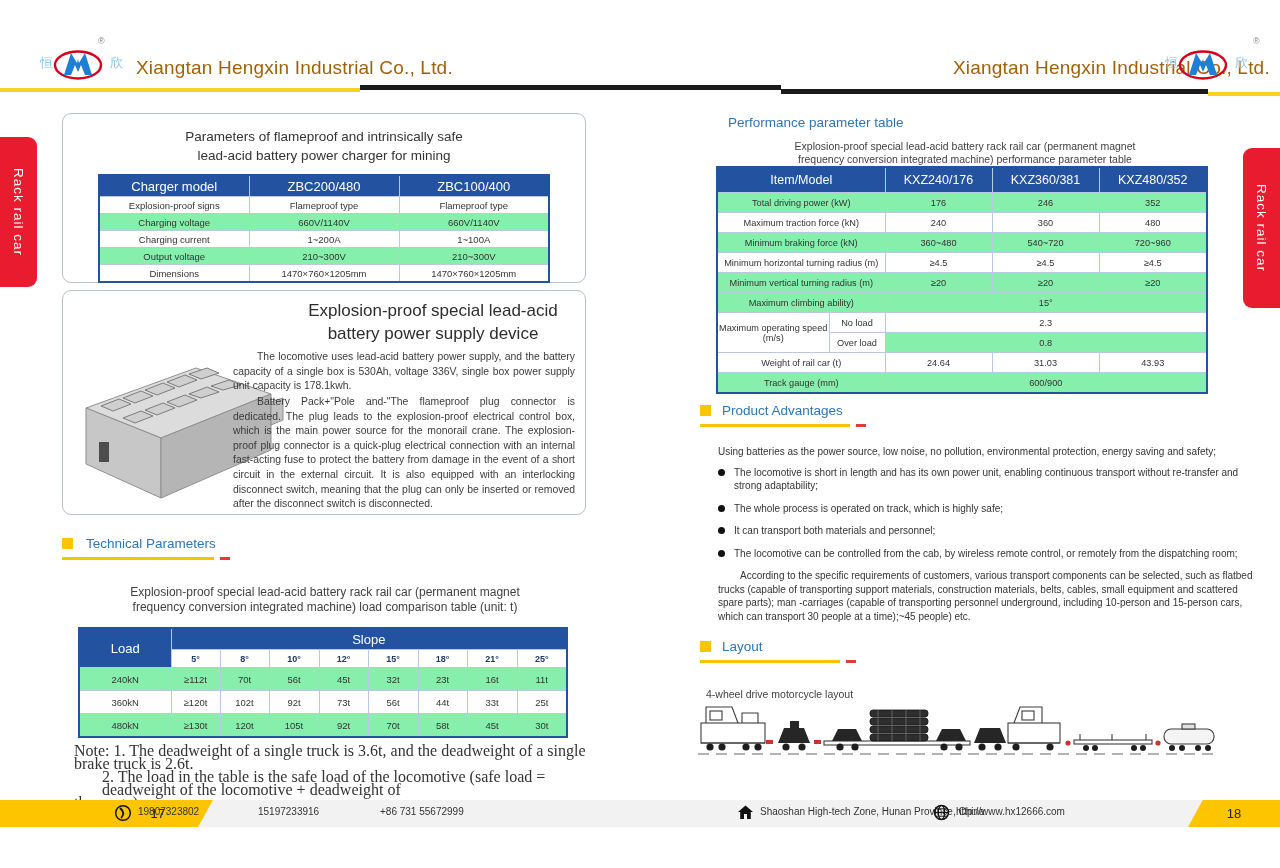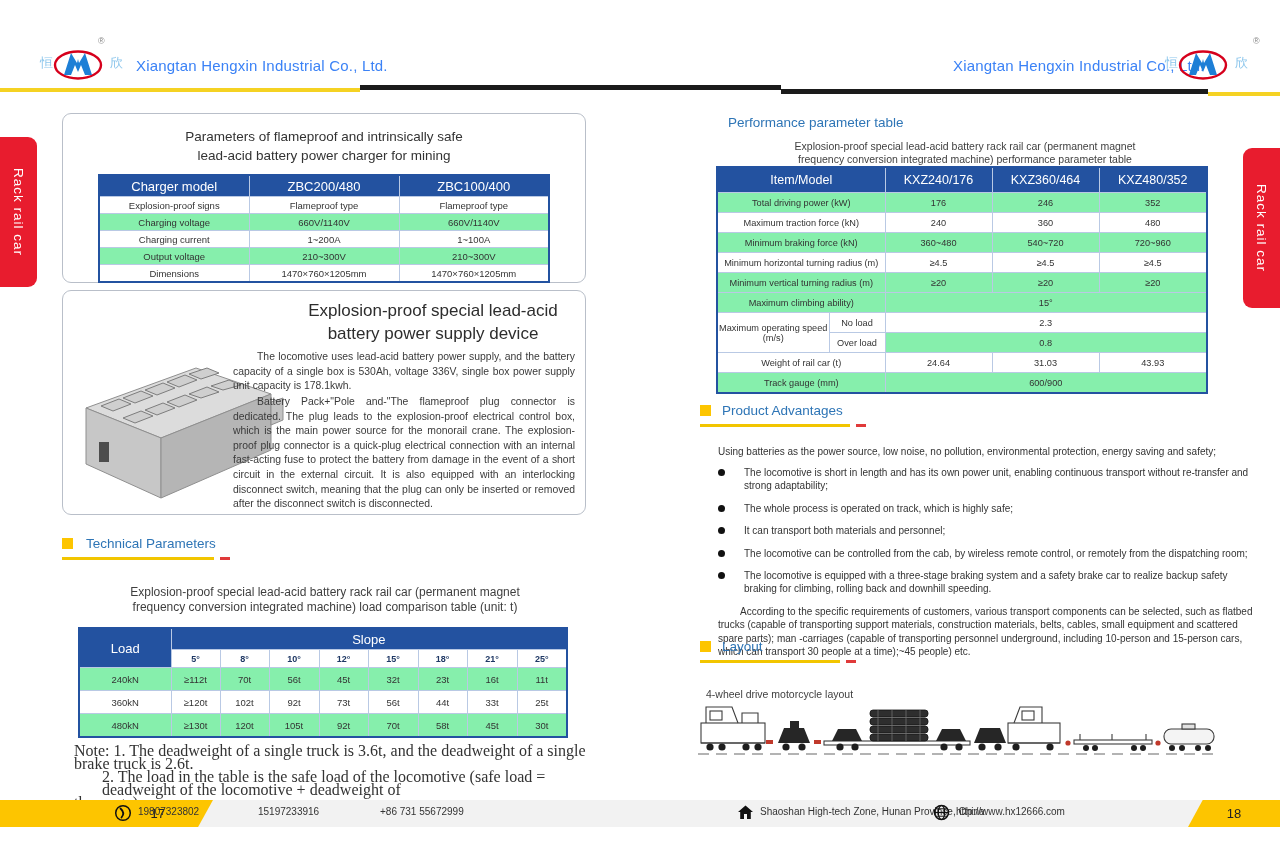--- a/index.html
+++ b/index.html
@@ -1,21 +1,21 @@
 <!DOCTYPE html>
 <html><head>
 <meta charset="utf-8">
 <style>
   html,body{margin:0;padding:0;background:#fff;}
   .canvas{position:relative;width:1280px;height:868px;background:#fff;overflow:hidden;
           font-family:"Liberation Sans",sans-serif;color:#3a3a3a;}
   .abs{position:absolute;}
 
   
-  .company{font-size:15px;color:#3b82f6;letter-spacing:.2px;}
+  .company{font-size:19px;color:#a16207;letter-spacing:.2px;}
   .rule{position:absolute;height:4px;}
   .rule.y{background:#f5d223;}
   .rule.b{background:#1b1b1b;height:5px;}
 
   
   .side-tab{position:absolute;width:37px;background:#e81c2e;color:#fff;
             display:flex;align-items:center;justify-content:center;
             writing-mode:vertical-rl;font-size:13.5px;letter-spacing:1px;}
   .side-tab.left{border-radius:0 9px 9px 0;}
   .side-tab.right{border-radius:9px 0 0 9px;}
@@ -54,21 +54,21 @@
   .small-caption{font-size:10.5px;color:#3f3f3f;text-align:center;line-height:13px;}
 
   .device-title{font-size:17px;color:#2d2d2d;text-align:center;line-height:23px;}
   .body-para{font-size:10.4px;line-height:14.6px;text-align:justify;color:#3a3a3a;}
   .indent{text-indent:24px;}
 
   .note{font-size:16px;line-height:13px;color:#333;font-family:Liberation Serif, serif;}
 
   
   .adv-intro{font-size:10px;color:#333;margin-bottom:9px;}
-  .adv-row{display:flex;gap:19px;margin-bottom:9.5px;align-items:flex-start;}
+  .adv-row{display:flex;gap:9px;margin-bottom:9.5px;align-items:flex-start;}
   .adv-dot{flex:0 0 auto;width:7px;height:7px;border-radius:50%;background:#111;margin-top:3px;}
   .adv-text{font-size:10px;line-height:13px;color:#333;}
   .adv-close{font-size:10px;line-height:13.5px;color:#333;text-indent:22px;margin-top:2px;}
 
   
   .footer-bar{position:absolute;left:0;top:800px;width:1280px;height:27px;background:#f2f2f2;}
   .pg-yellow{position:absolute;top:800px;height:27px;background:#fdc500;color:#222;
              font-size:13px;display:flex;align-items:center;}
   .foot-txt{position:absolute;top:806px;font-size:10px;color:#333;}
   .foot-ico{position:absolute;top:804px;}
@@ -276,21 +276,21 @@
       <col style="width:112px">
         <col style="width:56px">
         <col style="width:107px">
         <col style="width:107px">
         <col style="width:108px">
     </colgroup>
     <tbody>
         <tr>
       <th colspan="2">Item/Model</th>
       <th>KXZ240/176</th>
-      <th>KXZ360/464</th>
+      <th>KXZ360/381</th>
       <th>KXZ480/352</th>
     </tr>
     <tr class="row-lt">
       <td colspan="2">Total driving power (kW)</td>
       <td>176</td>
       <td>246</td>
       <td>352</td>
     </tr>
     <tr class="row-wt">
       <td colspan="2">Maximum traction force (kN)</td>
@@ -358,24 +358,20 @@
       <span class="adv-text">The whole process is operated on track, which is highly safe;</span>
     </div>
     <div class="adv-row">
       <span class="adv-dot"></span>
       <span class="adv-text">It can transport both materials and personnel;</span>
     </div>
     <div class="adv-row">
       <span class="adv-dot"></span>
       <span class="adv-text">The locomotive can be controlled from the cab, by wireless remote control, or remotely from the dispatching room;</span>
     </div>
-    <div class="adv-row">
-      <span class="adv-dot"></span>
-      <span class="adv-text">The locomotive is equipped with a three-stage braking system and a safety brake car to realize backup safety braking for climbing, rolling back and downhill speeding.</span>
-    </div>
     <div class="adv-close">According to the specific requirements of customers, various transport components can be selected, such as flatbed trucks (capable of transporting support materials, construction materials, belts, cables, small equipment and scattered spare parts); man -carriages (capable of transporting personnel underground, including 10-person and 15-person cars, which can transport 30 people at a time);~45 people) etc.</div>
   </div>
 
   <div class="sec-square" style="left:700px;top:641px;"></div>
   <div class="sec-title" style="left:722px;top:639px;text-align:right;">Layout</div>
   <div class="sec-underline" style="left:700px;top:660px;width:140px;"></div>
   <div class="sec-dash" style="left:846px;top:660px;"></div>
 
   <div class="abs" style="left:706px;top:688px;font-size:10.5px;color:#3f3f3f;">4-wheel drive motorcycle layout</div>
 

